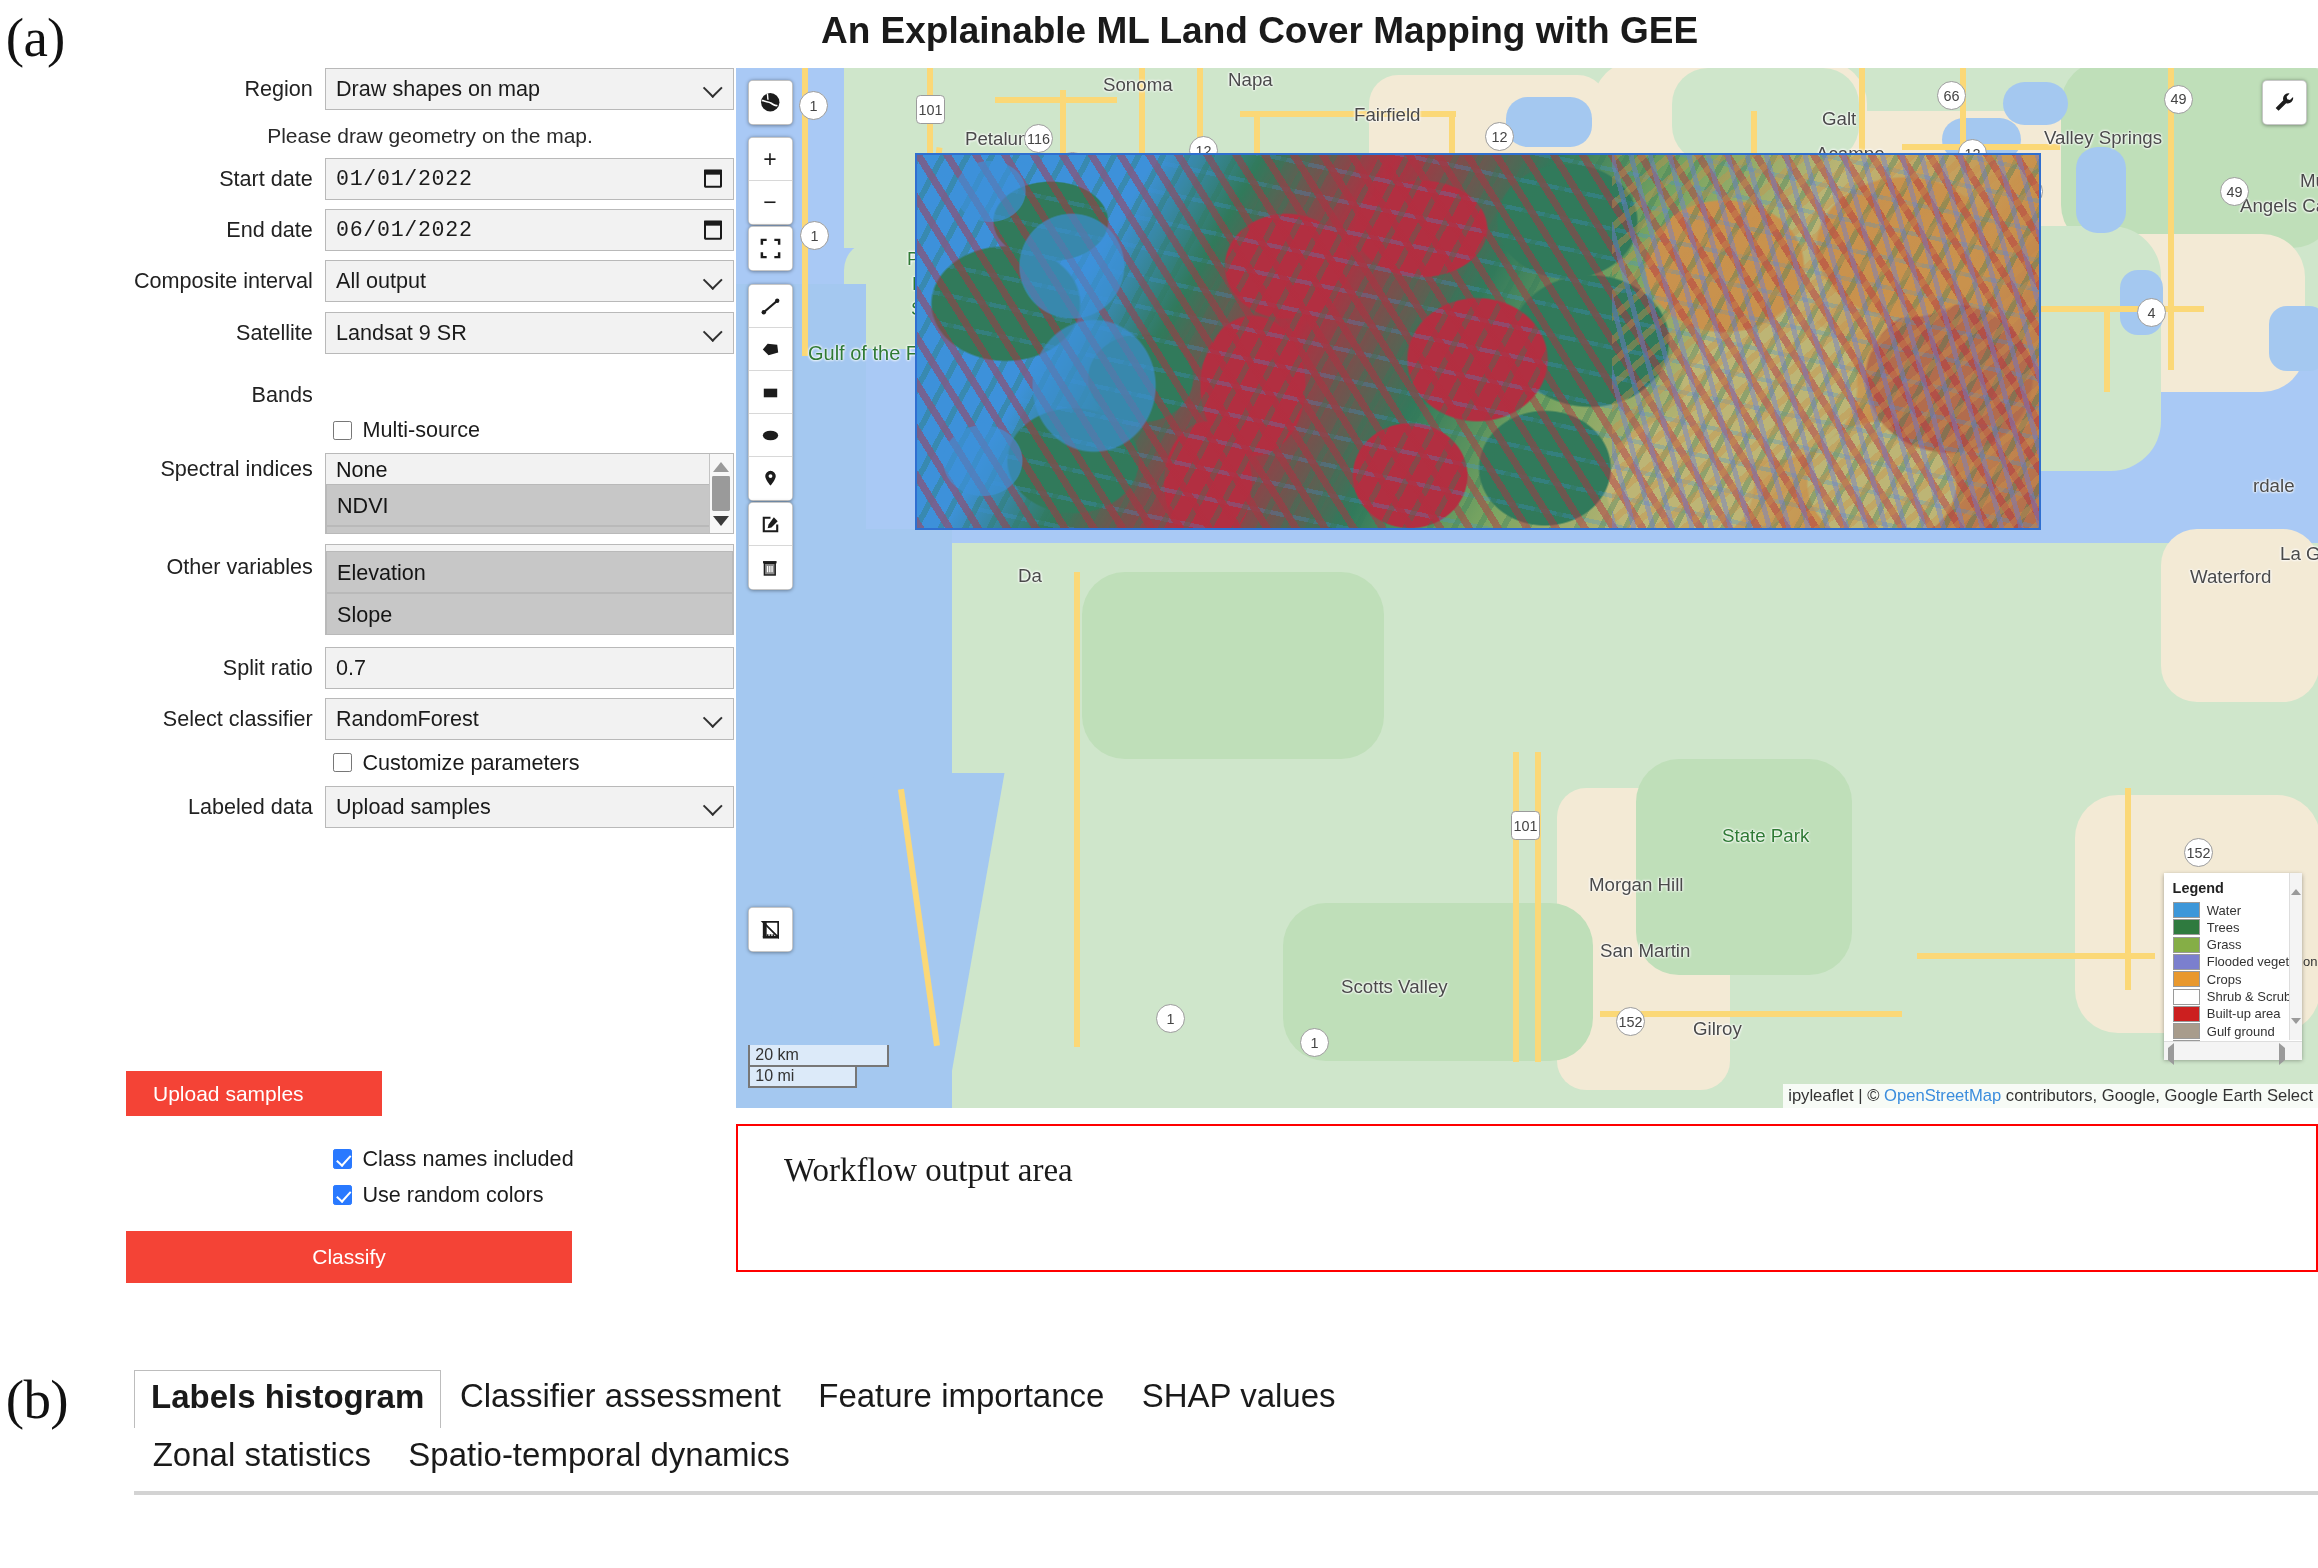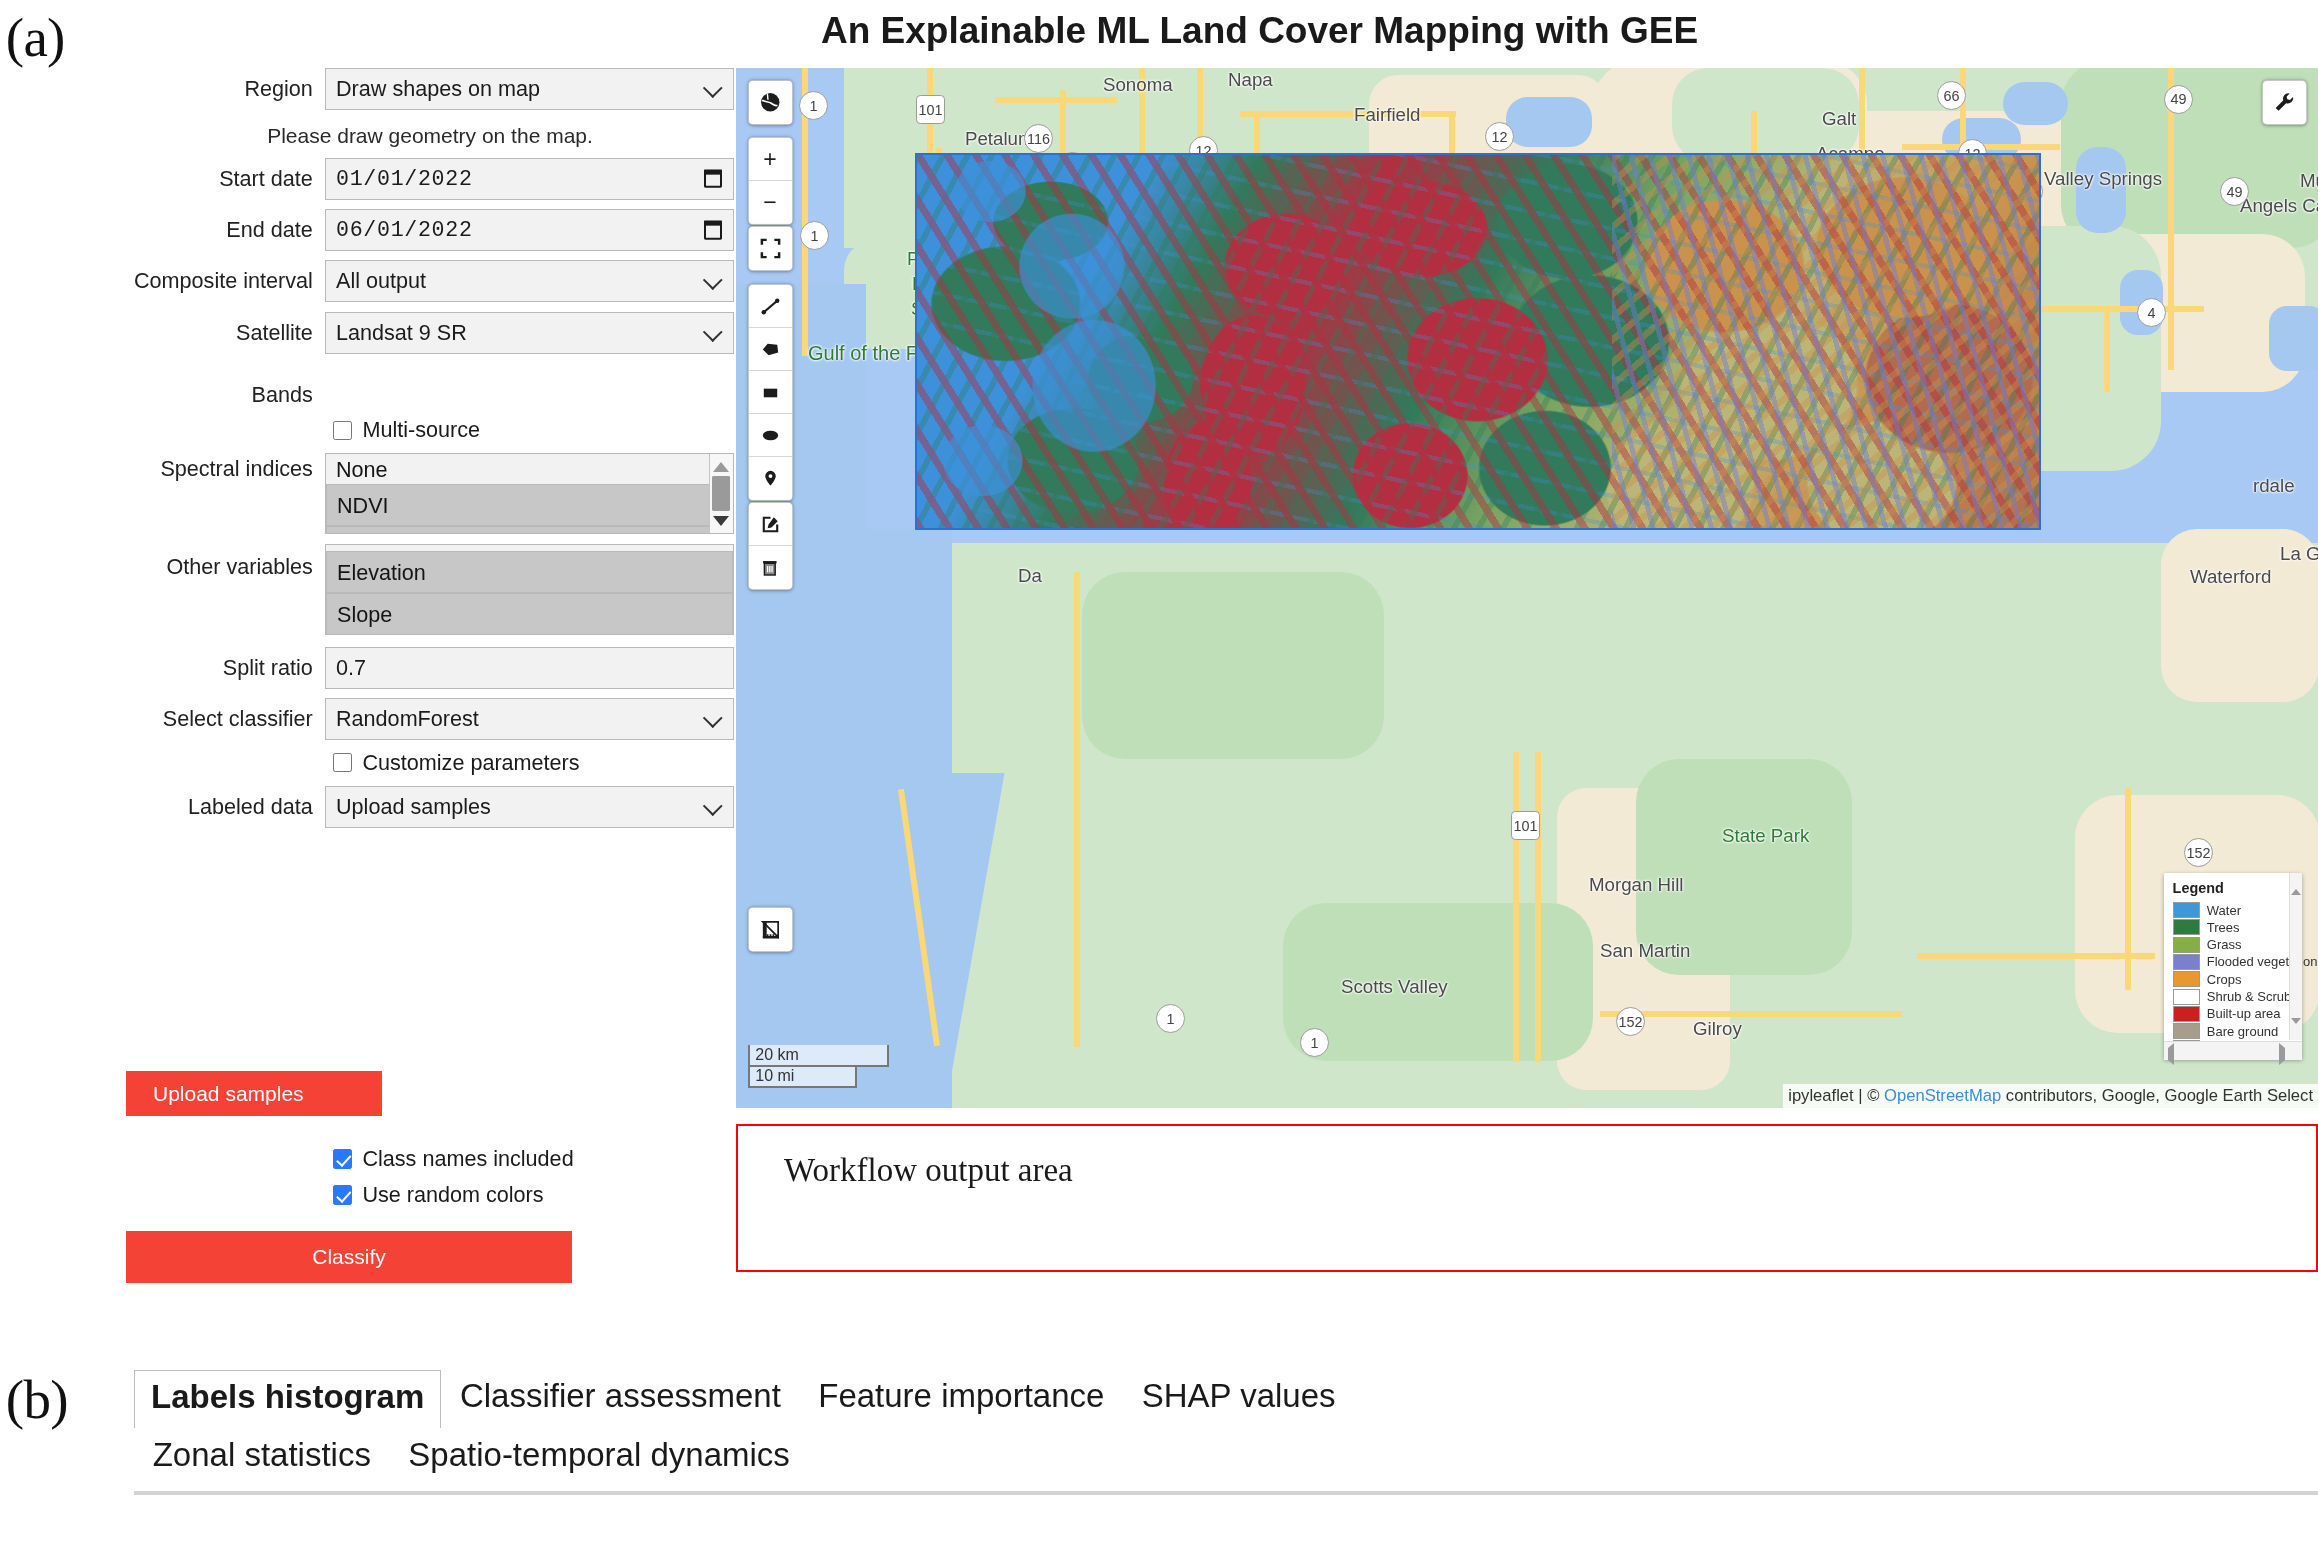--- a/index.html
+++ b/index.html
@@ -555,21 +555,21 @@
     <div class="road" style="left:1389px;top:720px;width:5.8px; height:202px;"></div>
     <div class="road" style="left:1181px;top:885px;width:238px;height:5.8px;"></div>
   </div>
 
   <div id="map-labels">
       <div class="mlabel" style="left: 367px; top: 5.8px;">Sonoma</div>
       <div class="mlabel" style="left: 492px; top: 1.4px;">Napa</div>
       <div class="mlabel" style="left: 618px; top: 36px;">Fairfield</div>
       <div class="mlabel" style="left: 229px; top: 60px;">Petaluma</div>
       <div class="mlabel" style="left: 1086px; top: 40px;">Galt</div>
-      <div class="mlabel" style="left: 1308px; top: 59px; margin-top: 41px;">Valley Springs</div>
+      <div class="mlabel" style="left: 1308px; top: 59px;">Valley Springs</div>
       <div class="mlabel" style="left: 1080px; top: 75px;">Acampo</div>
       <div class="mlabel" style="left: 1087px; top: 104px;">Lodi</div>
       <div class="mlabel" style="left: 1504px; top: 127px;">Angels Camp</div>
       <div class="mlabel" style="left: 1564px; top: 102px;">Mu</div>
       <div class="mlabel" style="left: 286px; top: 155px;">Novato</div>
       <div class="mlabel" style="left: 502px; top: 151px;">Vallejo</div>
       <div class="mlabel park" style="left: 171px; top: 180px;">Point Reyes</div>
       <div class="mlabel park" style="left: 176px; top: 205px;">National</div>
       <div class="mlabel park" style="left: 175px; top: 230px;">Seashore</div>
       <div class="mlabel sea" style="left: 72px; top: 274px;">Gulf of the Farallones</div>
@@ -778,21 +778,21 @@
           <div class="lrow">
             <span class="sw"></span>
             <span class="ltxt">Shrub &amp; Scrub</span>
           </div>
           <div class="lrow">
             <span class="sw" style="background: rgb(204, 31, 31);"></span>
             <span class="ltxt">Built-up area</span>
           </div>
           <div class="lrow">
             <span class="sw" style="background: rgb(168, 156, 140);"></span>
-            <span class="ltxt">Bare ground</span>
+            <span class="ltxt">Gulf ground</span>
           </div>
           <div class="lrow">
             <span class="sw" style="background: rgb(191, 163, 224);"></span>
             <span class="ltxt">Snow &amp; Ice</span>
           </div>
         </div>
     </div>
     <div class="vbar">
       <div style="position:absolute; left:1.4px; top:3.6px;"><span class="mini-tri-up"></span></div>
       <div style="position:absolute; left:1.4px; bottom:3.6px;"><span class="mini-tri-dn"></span></div>

